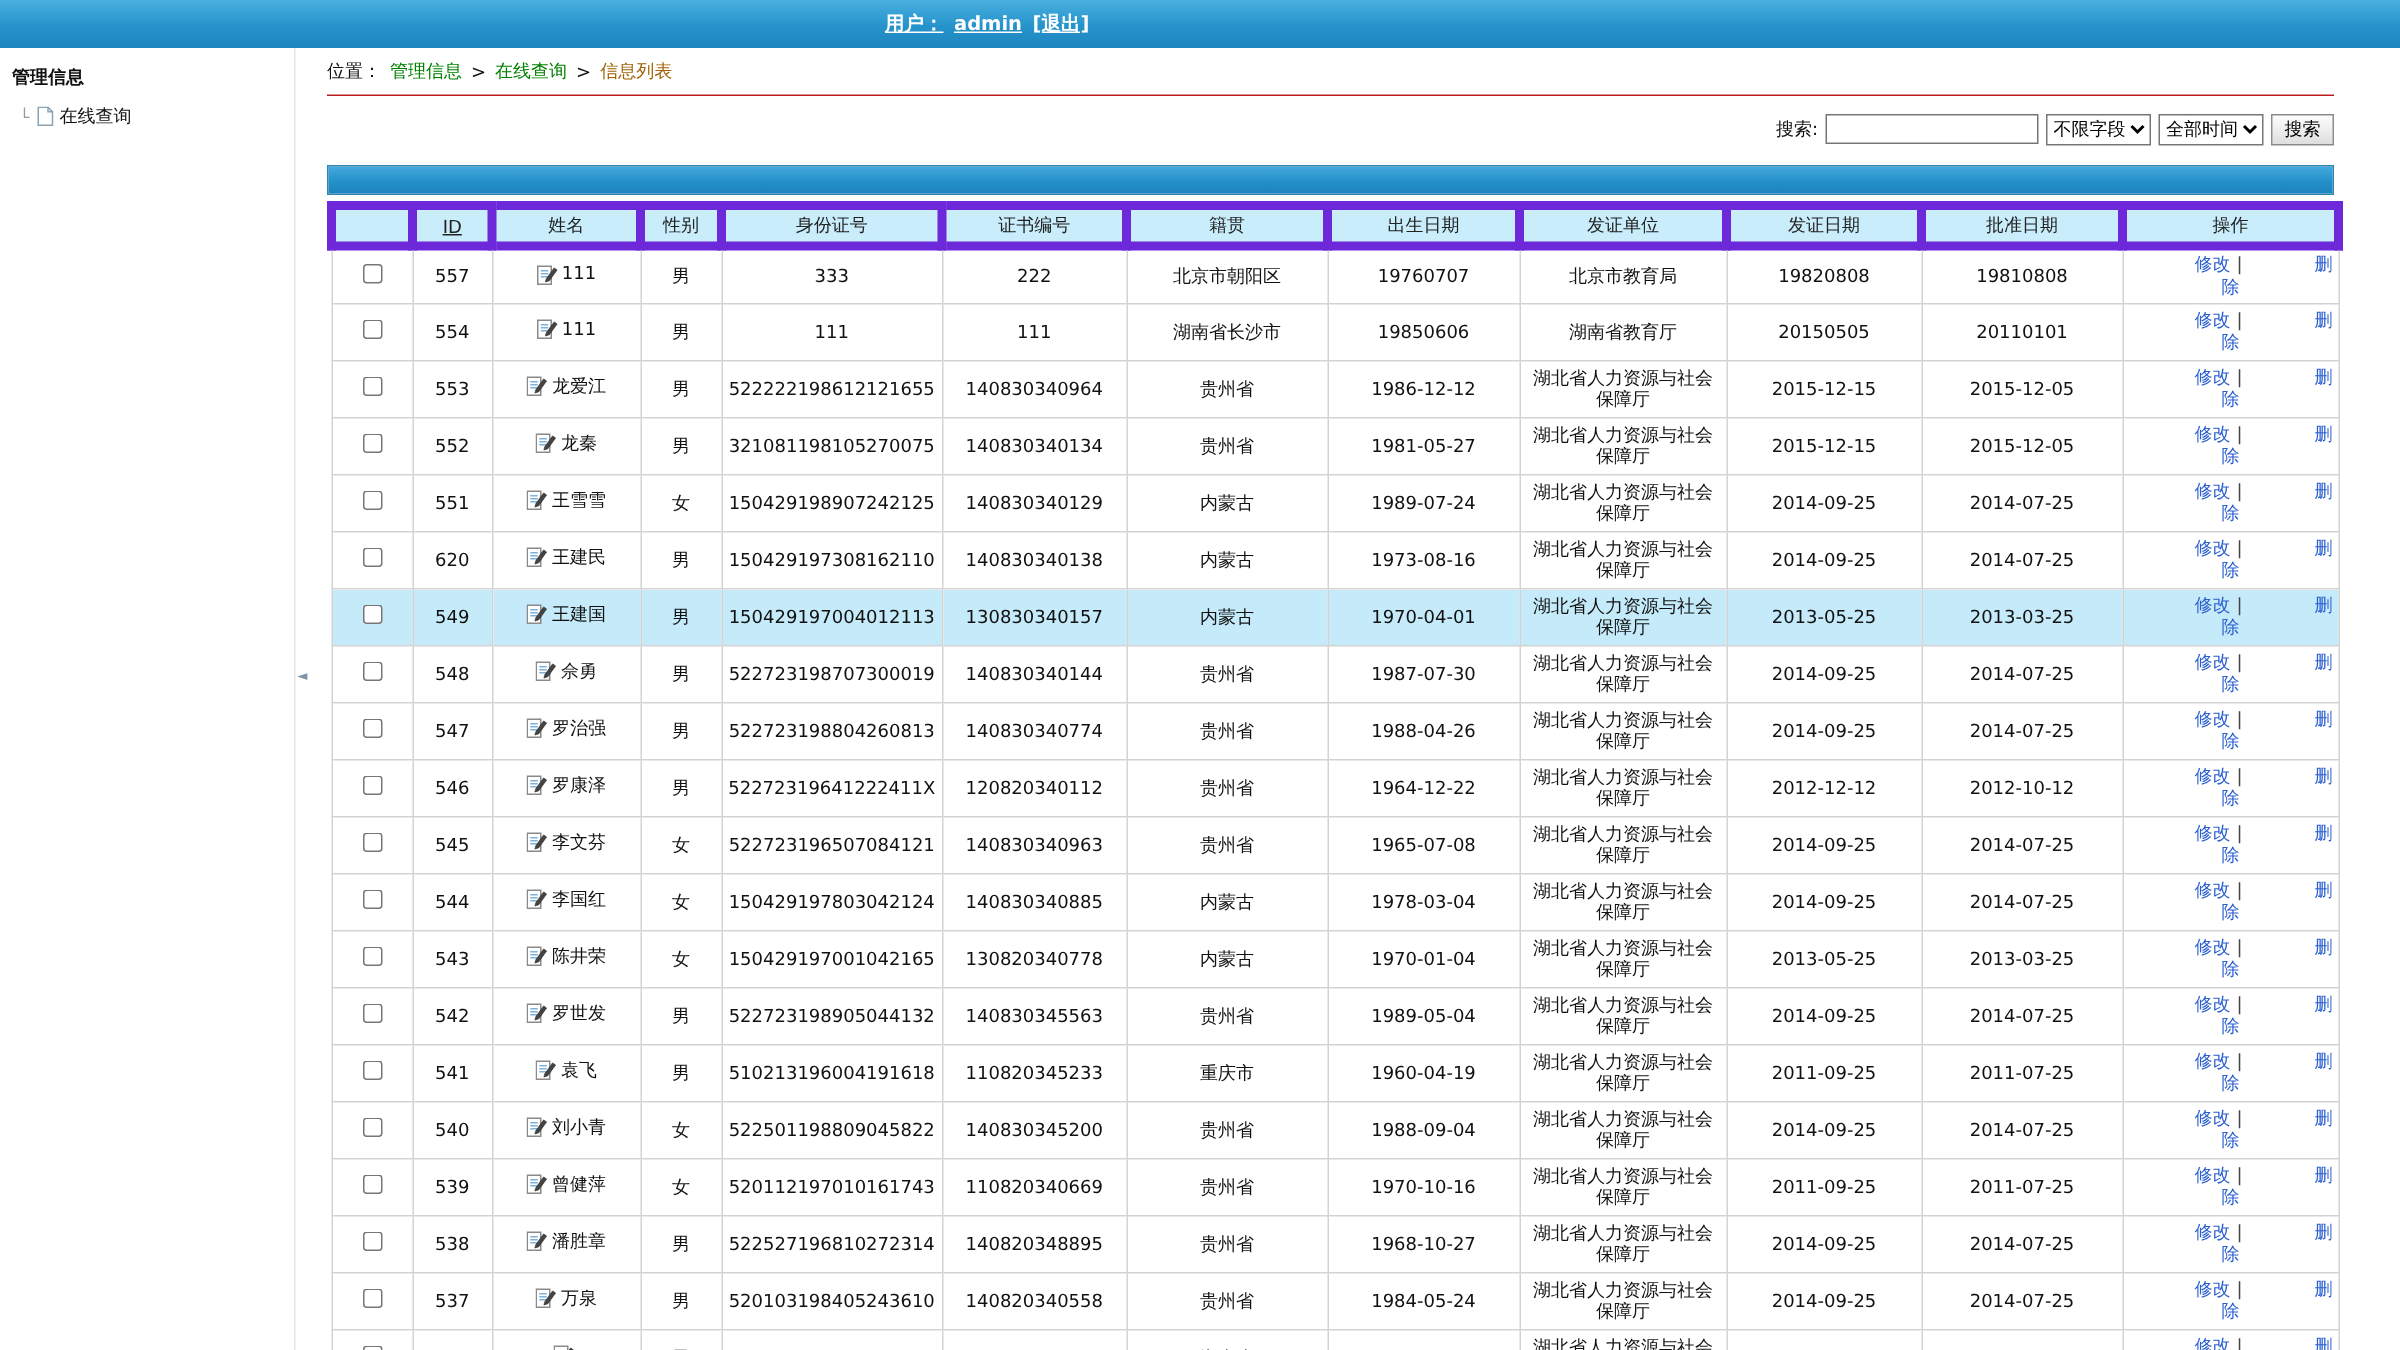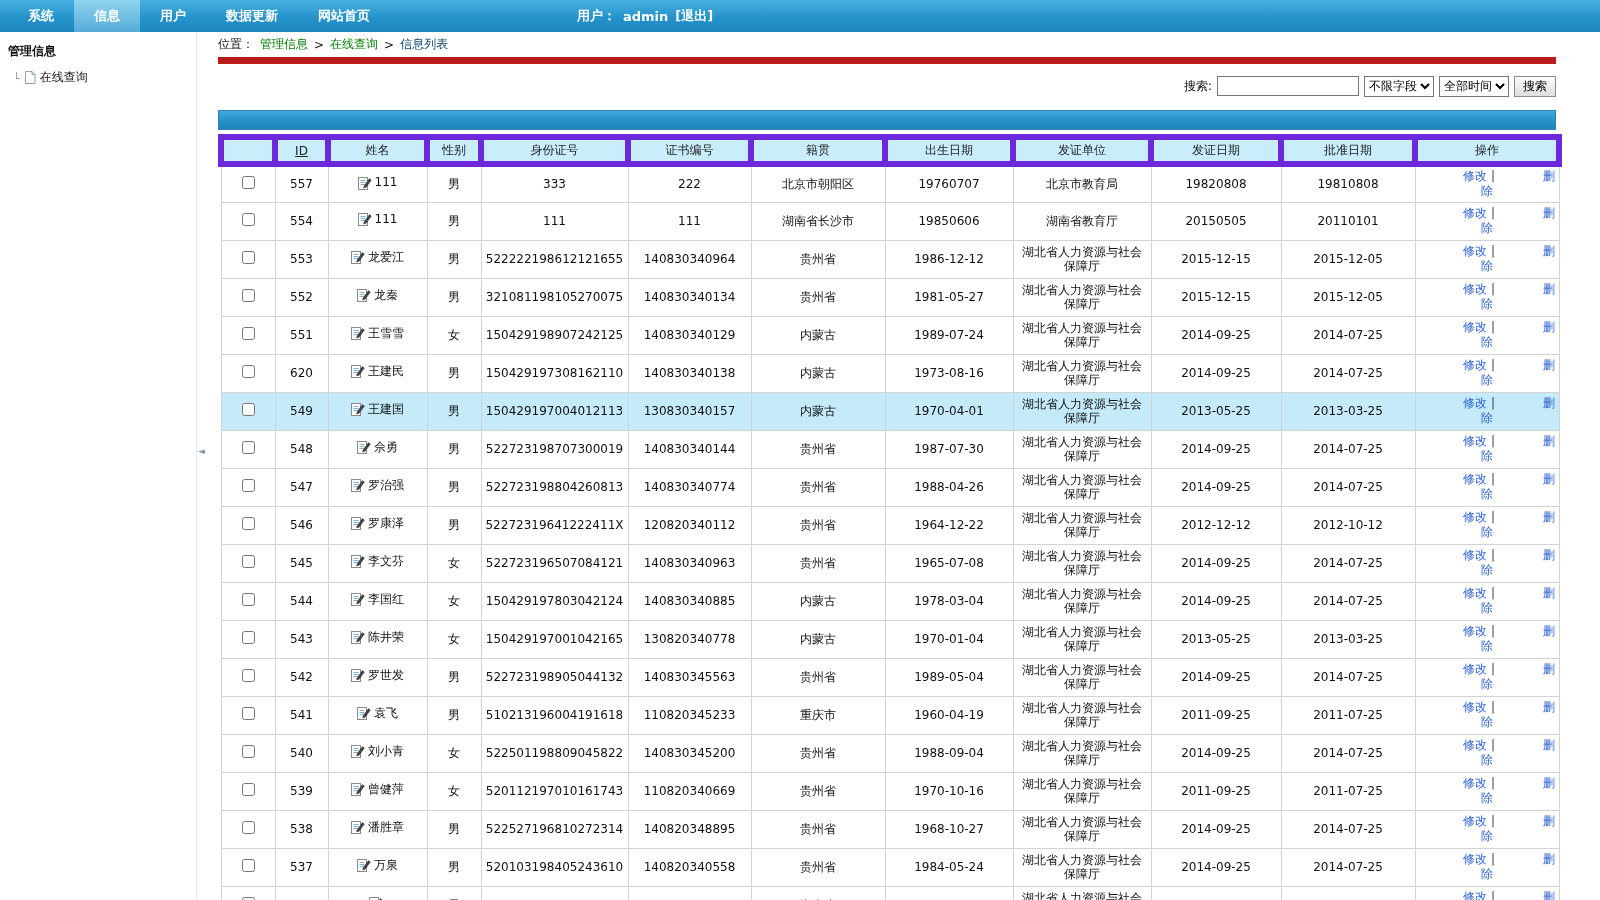--- a/index.html
+++ b/index.html
@@ -6,38 +6,38 @@
   html,body{width:1600px;height:900px;overflow:hidden;background:#fff;
     font-family:"DejaVu Sans","Liberation Sans",sans-serif;font-size:12px;color:#111;}
 
   
   .topnav{position:relative;height:32px;display:flex;align-items:stretch;
     background:linear-gradient(180deg,#49b0e0 0%,var(--nav-blue,#2593cb) 55%,#1e85be 100%);}
   .nav-tabs{display:flex;padding-left:8px;}
   .nav-tab{display:flex;align-items:center;padding:0 20px;color:#fff;
     font-size:13px;font-weight:bold;cursor:pointer;white-space:nowrap;}
   .nav-tab.active{background:linear-gradient(180deg,#90d3ef 0%,var(--nav-active,#55acd9) 100%);}
-  .nav-user{position:absolute;left:577px;top:0;height:100%;display:flex;align-items:center;
-    gap:7px;color:#fff;font-size:13px;font-weight:bold;}
+  .nav-user{position:absolute;left:590px;top:0;height:100%;display:flex;align-items:center;
+    gap:7px;color:#fff;font-size:13px;font-weight:bold;text-decoration:underline;}
   .nav-user a{color:#fff;text-decoration:none;cursor:pointer;}
 
   
   .layout{display:flex;height:868px;}
   .sidebar{width:196px;padding:11px 8px;}
   .sidebar-title{font-weight:bold;margin-bottom:9px;}
   .tree-item{display:flex;align-items:center;gap:4px;padding-left:5px;cursor:pointer;}
   .tree-branch::before{content:"└";color:#999;font-size:11px;}
   .splitter{position:relative;width:12px;border-left:1px solid #e4e4e4;}
   .collapse-arrow{position:absolute;left:1px;top:414px;font-size:9px;color:#7d94a6;cursor:pointer;}
   .main{flex:1;min-width:0;padding:0 44px 0 10px;}
 
   
-  .breadcrumb{display:flex;align-items:center;gap:6px;height:32px;border-bottom:7px solid #b91c1c;}
+  .breadcrumb{display:flex;align-items:center;gap:6px;height:32px;border-bottom:1px solid #b91c1c;}
   .breadcrumb a{color:var(--breadcrumb-link-green,#008000);text-decoration:none;cursor:pointer;}
-  .bc-current{color:#0c4a6e;}
+  .bc-current{color:#a16207;}
 
   
   .toolbar{display:flex;align-items:center;margin-top:7px;height:30px;}
   .gbtn{margin-right:15px;padding:4px 9px;border:2px solid #1e7123;border-radius:2px;
     background:linear-gradient(180deg,#82d276 0%,var(--button-green,#46ad4a) 45%,#2f9a37 100%);
     box-shadow:inset 0 0 0 1px #abe09e;color:#fff;font-weight:bold;font-size:13px;cursor:pointer;}
   .search-area{margin-left:auto;display:flex;align-items:center;gap:5px;}
   .search-input{width:142px;height:20px;border:1px solid #767676;padding:0 3px;font-size:12px;}
   .search-area select{height:21px;border:1px solid #767676;background:#fff;font-size:12px;}
   .search-btn{height:21px;padding:0 8px;border:1px solid #8a8a8a;
@@ -57,27 +57,20 @@
   .name-wrap{display:inline-flex;align-items:center;gap:3px;}
   .edit-icon{display:inline-flex;}
   .ops a{color:var(--operation-link-blue,#2a5fd0);text-decoration:none;cursor:pointer;margin-left:44px;}
   .ops .sep{margin:0 4px;color:#444;}
   input[type=checkbox]{width:13px;height:13px;cursor:pointer;}
 </style>
 </head>
 <body>
 
 <div class="topnav">
-  <div class="nav-tabs">
-      <div class="nav-tab">系统</div>
-      <div class="nav-tab active">信息</div>
-      <div class="nav-tab">用户</div>
-      <div class="nav-tab">数据更新</div>
-      <div class="nav-tab">网站首页</div>
-    </div>
   <div class="nav-user">
     <span>用户：</span>
     <span>admin</span>
     <a>[退出]</a>
   </div>
 </div>
 
 <div class="layout">
 
   <div class="sidebar">

